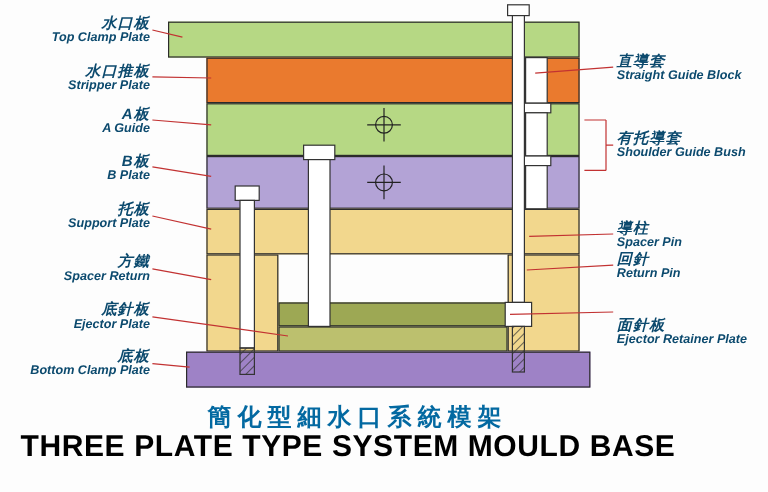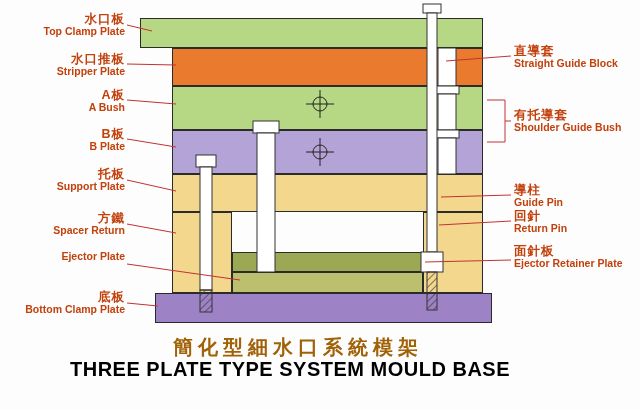--- a/index.html
+++ b/index.html
@@ -14,33 +14,33 @@
   .p-bplate     { left:172px; top:130px; width:311px; height:44px; background:#b3a3d6; }
   .p-support    { left:172px; top:174px; width:311px; height:38px; background:#f2d78d; }
   .p-spacer-l   { left:172px; top:212px; width:60px;  height:81px; background:#f2d78d; }
   .p-spacer-r   { left:423px; top:212px; width:60px;  height:81px; background:#f2d78d; }
   .p-retainer   { left:232px; top:252px; width:191px; height:20px; background:#9da854; }
   .p-ejector    { left:232px; top:272px; width:191px; height:21px; background:#bcc06e; }
   .p-bottom     { left:155px; top:293px; width:337px; height:30px; background:#9e82c6; }
 
   svg.overlay { position:absolute; left:0; top:0; width:640px; height:410px; pointer-events:none; }
 
-  .lbl { position:absolute; color:#c2410c; line-height:1.12; z-index:5; }
+  .lbl { position:absolute; color:#0c4a6e; line-height:1.12; z-index:5;font-style:italic; }
   .lbl .zh { font-size:12.5px; font-weight:bold; letter-spacing:1px; }
   .lbl .en { font-size:10.5px; font-weight:bold; }
   .lbl.left  { width:121px; left:4px;   text-align:right; }
   .lbl.right { width:126px; left:514px; text-align:left; }
 
   .title-zh {
     position:absolute; left:0; top:334px; width:596px; text-align:center;
-    font-size:20px; font-weight:bold; color:#a16207; letter-spacing:5px;
+    font-size:20px; font-weight:bold; color:#0369a1; letter-spacing:5px;
   }
   .title-en {
     position:absolute; left:0; top:358px; width:580px; text-align:center;
-    font-size:20px; font-weight:bold; color:#000; letter-spacing:0.5px;
+    font-size:25px; font-weight:bold; color:#000; letter-spacing:0.5px;
   }
 </style>
 </head>
 <body>
 
 <div class="stage">
 
   <div class="plate p-topclamp"></div>
   <div class="plate p-stripper"></div>
   <div class="plate p-aplate"></div>
@@ -119,59 +119,60 @@
   <div class="lbl left" style="top:12px">
     <div class="zh">水口板</div>
     <div class="en">Top Clamp Plate</div>
   </div>
   <div class="lbl left" style="top:52px">
     <div class="zh">水口推板</div>
     <div class="en">Stripper Plate</div>
   </div>
   <div class="lbl left" style="top:88px">
     <div class="zh">A板</div>
-    <div class="en">A Bush</div>
+    <div class="en">A Guide</div>
   </div>
   <div class="lbl left" style="top:127px">
     <div class="zh">B板</div>
     <div class="en">B Plate</div>
   </div>
   <div class="lbl left" style="top:167px">
     <div class="zh">托板</div>
     <div class="en">Support Plate</div>
   </div>
   <div class="lbl left" style="top:211px">
     <div class="zh">方鐵</div>
     <div class="en">Spacer Return</div>
   </div>
   <div class="lbl left" style="top:251px">
+    <div class="zh">底針板</div>
     <div class="en">Ejector Plate</div>
   </div>
   <div class="lbl left" style="top:290px">
     <div class="zh">底板</div>
     <div class="en">Bottom Clamp Plate</div>
   </div>
 
   <div class="lbl right" style="top:44px">
     <div class="zh">直導套</div>
     <div class="en">Straight Guide Block</div>
   </div>
   <div class="lbl right" style="top:108px">
     <div class="zh">有托導套</div>
     <div class="en">Shoulder Guide Bush</div>
   </div>
   <div class="lbl right" style="top:183px">
     <div class="zh">導柱</div>
-    <div class="en">Guide Pin</div>
+    <div class="en">Spacer Pin</div>
   </div>
   <div class="lbl right" style="top:209px">
     <div class="zh">回針</div>
     <div class="en">Return Pin</div>
   </div>
-  <div class="lbl right" style="top:244px">
+  <div class="lbl right" style="top:264px">
     <div class="zh">面針板</div>
     <div class="en">Ejector Retainer Plate</div>
   </div>
 
   <div class="title-zh">簡化型細水口系統模架</div>
   <div class="title-en">THREE PLATE TYPE SYSTEM MOULD BASE</div>
 
 </div>
 
 </body></html>

